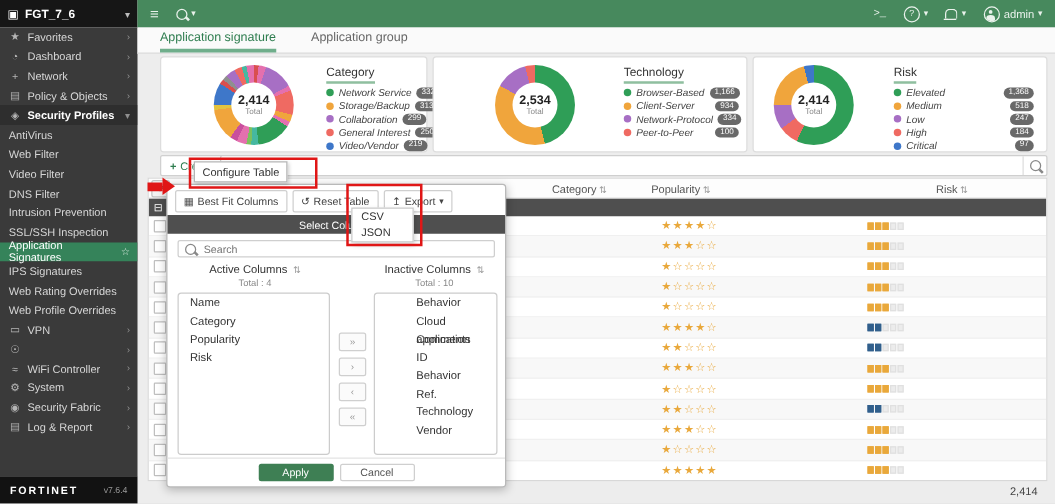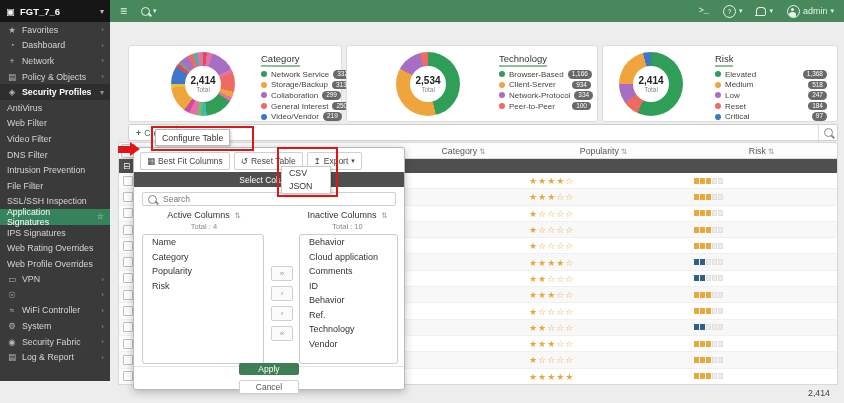--- a/index.html
+++ b/index.html
@@ -42,36 +42,36 @@
   
   .card{position:absolute;top:45px;height:77px;background:#fff;border:1px solid #ddd;border-radius:3px;box-sizing:border-box;}
   .donut{position:absolute;top:6px;width:64px;height:64px;border-radius:50%;}
   .hole{position:absolute;left:14px;top:14px;width:36px;height:36px;background:#fff;border-radius:50%;display:flex;flex-direction:column;align-items:center;justify-content:center;}
   .hole .tot{font-size:10px;font-weight:bold;color:#222;}
   .hole .sub{font-size:6.5px;color:#888;}
   .legend{position:absolute;top:7px;}
   .lg-title{font-size:9.5px;color:#333;border-bottom:2px solid #8fbf9f;display:inline-block;padding-bottom:1px;margin-bottom:2px;}
   .lg-row{display:flex;align-items:center;gap:4px;height:10.6px;}
   .dot{width:6px;height:6px;border-radius:50%;flex:none;}
-  .lg-lab{font-size:8px;color:#444;white-space:nowrap;}
+  .lg-lab{font-size:8px;color:#444;white-space:nowrap;font-style:italic;}
   .badge{margin-left:auto;background:#696969;color:#fff;font-size:6.5px;padding:0 4px;border-radius:6px;line-height:8.5px;}
   .more{font-size:8px;color:#666;border-bottom:1px dashed #aaa;display:inline-block;margin-left:10px;cursor:pointer;}
   
   .btn-create{position:absolute;left:128px;top:124px;height:17px;background:#fff;border:1px solid #d0d0d0;border-radius:2px;
               color:#2e7d4f;font-size:8.8px;display:flex;align-items:center;padding:0 7px;gap:3px;box-sizing:border-box;}
   .searchbar{position:absolute;left:176px;top:124px;right:6px;height:17px;background:#fff;border:1px solid #cfcfcf;border-radius:2px;display:flex;box-sizing:border-box;}
   .searchbar input{flex:1;border:none;outline:none;font-size:8.5px;padding:0 6px;background:transparent;color:#333;}
   .searchbar .icbox{width:18px;border-left:1px solid #dedede;display:flex;align-items:center;justify-content:center;}
   
   .table{position:absolute;left:118px;top:142px;width:720px;bottom:18px;background:#fff;border:1px solid #d8d8d8;box-sizing:border-box;overflow:hidden;z-index:1;}
   .thead{display:flex;height:15px;align-items:center;border-bottom:1px solid #ddd;background:#fdfdfd;color:#555;font-size:8.8px;}
   .col-check{width:17px;flex:none;display:flex;justify-content:center;}
   .col-name{width:270px;flex:none;text-align:center;}
   .col-cat{width:115px;flex:none;text-align:center;}
-  .col-pop{width:165px;flex:none;text-align:center;}
+  .col-pop{width:165px;flex:none;}
   .col-risk{flex:1;text-align:center;}
   .gearbtn{width:13px;height:12px;border:1px solid #c3c3c3;background:#f3f3f3;border-radius:2px;display:flex;align-items:center;justify-content:center;font-size:8px;color:#555;margin-left:1px;}
   .sort{font-size:7.5px;color:#999;margin-left:2px;}
   .grouprow{display:flex;height:14px;align-items:center;background:#4f4f4f;color:#fff;font-size:8.5px;gap:4px;padding-left:4px;}
   .trow{display:flex;height:15.3px;align-items:center;border-bottom:1px solid #f0f0f0;}
   .trow:nth-child(even){background:#f8f8f8;}
   .cb{width:8px;height:8px;border:1px solid #bfbfbf;border-radius:1px;background:#fff;}
   .appic{width:8px;height:8px;border-radius:1px;margin-left:4px;}
   .namebar{width:26px;height:6px;background:#bcd4ea;border-radius:1px;margin-left:3px;}
   .stars{color:#e9a83b;font-size:9px;letter-spacing:1px;padding-left:8px;white-space:nowrap;}
@@ -85,21 +85,21 @@
   .pbtn{height:16px;border:1px solid #cfcfcf;border-radius:2px;background:#fff;display:flex;align-items:center;gap:3px;padding:0 6px;font-size:8.5px;color:#444;}
   .selcols{position:absolute;left:0;top:24px;right:0;height:15px;background:#4f4f4f;color:#fff;font-size:8.5px;display:flex;align-items:center;justify-content:center;}
   .psearch{position:absolute;left:8px;right:8px;top:44px;height:14px;border:1px solid #cfcfcf;border-radius:2px;display:flex;align-items:center;gap:4px;padding:0 5px;box-sizing:border-box;}
   .psearch input{border:none;outline:none;flex:1;font-size:8.5px;background:transparent;color:#333;}
   .colhead{position:absolute;top:62px;font-size:9px;color:#333;text-align:center;}
   .coltotal{position:absolute;top:74px;font-size:7.5px;color:#888;text-align:center;}
   .listbox{position:absolute;top:86px;height:130px;border:1px solid #ccc;border-radius:3px;overflow:hidden;box-sizing:border-box;}
   .listbox div{height:14.5px;line-height:14.5px;padding-left:9px;font-size:9px;color:#333;}
   .xfer{position:absolute;left:133px;top:118px;width:30px;display:flex;flex-direction:column;gap:5px;align-items:center;}
   .xbtn{width:20px;height:13px;border:1px solid #cfcfcf;border-radius:2px;background:#fbfbfb;color:#999;font-size:8px;display:flex;align-items:center;justify-content:center;}
-  .pfoot{position:absolute;left:0;right:0;bottom:0;height:22px;border-top:1px solid #e4e4e4;display:flex;align-items:center;justify-content:center;gap:5px;flex-direction:column;}
+  .pfoot{position:absolute;left:0;right:0;bottom:0;height:22px;border-top:1px solid #e4e4e4;display:flex;align-items:center;justify-content:center;gap:5px;}
   .apply{width:60px;height:14px;background:#3e7f54;color:#fff;border:none;border-radius:2px;font-size:8.5px;}
   .cancel{width:60px;height:14px;background:#fff;color:#555;border:1px solid #cfcfcf;border-radius:2px;font-size:8.5px;}
   
   .tooltip{position:absolute;left:155px;top:129px;height:15px;background:#fff;border:1px solid #b5b5b5;box-shadow:1px 1px 3px rgba(0,0,0,.2);
            display:flex;align-items:center;padding:0 6px;font-size:8.8px;color:#333;z-index:6;}
   .exmenu{position:absolute;left:281px;top:166px;width:48px;background:#fff;border:1px solid #c9c9c9;box-shadow:1px 2px 4px rgba(0,0,0,.2);z-index:7;}
   .exmenu div{height:13px;line-height:13px;padding-left:7px;font-size:8.8px;color:#333;}
   .redbox{position:absolute;border:2px solid #e01616;z-index:10;pointer-events:none;}
   .arrow-body{position:absolute;left:118px;top:146px;width:12px;height:7px;background:#e01616;z-index:10;}
   .arrow-head{position:absolute;left:130px;top:142px;width:0;height:0;border-top:7.5px solid transparent;border-bottom:7.5px solid transparent;border-left:10px solid #e01616;z-index:10;}
@@ -172,23 +172,20 @@
       <div class="sb-item sub">
         <span>Video Filter</span>
       </div>
       <div class="sb-item sub">
         <span>DNS Filter</span>
       </div>
       <div class="sb-item sub">
         <span>Intrusion Prevention</span>
       </div>
       <div class="sb-item sub">
-        <span>File Filter</span>
-      </div>
-      <div class="sb-item sub">
         <span>SSL/SSH Inspection</span>
       </div>
       <div class="sb-item sub sel">
         <span>Application Signatures</span>
         <span class="right">☆</span>
       </div>
       <div class="sb-item sub">
         <span>IPS Signatures</span>
       </div>
       <div class="sb-item sub">
@@ -220,21 +217,29 @@
         <span class="ic">◉</span>
         <span>Security Fabric</span>
         <span class="right">›</span>
       </div>
       <div class="sb-item">
         <span class="ic">▤</span>
         <span>Log &amp; Report</span>
         <span class="right">›</span>
       </div>
     </div>
-
+  <div class="sb-foot">
+    <span class="logo">FORTINET</span>
+    <span class="ver">v7.6.4</span>
+  </div>
+
+  <div class="tabbar">
+      <div class="tab active">Application signature</div>
+      <div class="tab">Application group</div>
+    </div>
 
   <div class="card" style="left:128px;width:214px;">
     <div class="donut" style="left: 42px; background: conic-gradient(rgb(217, 79, 79) 0%, rgb(217, 79, 79) 2%, rgb(228, 112, 174) 2%, rgb(228, 112, 174) 5%, rgb(167, 111, 196) 5%, rgb(167, 111, 196) 17%, rgb(228, 112, 174) 17%, rgb(228, 112, 174) 19%, rgb(239, 106, 98) 19%, rgb(239, 106, 98) 29%, rgb(240, 165, 60) 29%, rgb(240, 165, 60) 32%, rgb(228, 112, 174) 32%, rgb(228, 112, 174) 34%, rgb(47, 158, 87) 34%, rgb(47, 158, 87) 48%, rgb(69, 184, 160) 48%, rgb(69, 184, 160) 51%, rgb(124, 192, 94) 51%, rgb(124, 192, 94) 53%, rgb(228, 112, 174) 53%, rgb(228, 112, 174) 57%, rgb(201, 79, 158) 57%, rgb(201, 79, 158) 60%, rgb(240, 165, 60) 60%, rgb(240, 165, 60) 73%, rgb(227, 195, 62) 73%, rgb(227, 195, 62) 75%, rgb(62, 119, 201) 75%, rgb(62, 119, 201) 84%, rgb(217, 79, 79) 84%, rgb(217, 79, 79) 86%, rgb(143, 143, 143) 86%, rgb(143, 143, 143) 88%, rgb(167, 111, 196) 88%, rgb(167, 111, 196) 92%, rgb(239, 106, 98) 92%, rgb(239, 106, 98) 95%, rgb(69, 184, 160) 95%, rgb(69, 184, 160) 97%, rgb(228, 112, 174) 97%, rgb(228, 112, 174) 100%);">
       <div class="hole">
           <span class="tot">2,414</span>
           <span class="sub">Total</span>
         </div>
     </div>
     <div class="legend" style="left:132px;width:74px;"><div class="lg-title">Category</div><div class="lg-row">
           <span class="dot" style="background: rgb(47, 158, 87);"></span>
@@ -297,21 +302,21 @@
         </div><div class="lg-row">
           <span class="dot" style="background: rgb(240, 165, 60);"></span>
           <span class="lg-lab">Medium</span>
           <span class="badge">518</span>
         </div><div class="lg-row">
           <span class="dot" style="background: rgb(167, 111, 196);"></span>
           <span class="lg-lab">Low</span>
           <span class="badge">247</span>
         </div><div class="lg-row">
           <span class="dot" style="background: rgb(239, 106, 98);"></span>
-          <span class="lg-lab">Reset</span>
+          <span class="lg-lab">High</span>
           <span class="badge">184</span>
         </div><div class="lg-row">
           <span class="dot" style="background: rgb(62, 119, 201);"></span>
           <span class="lg-lab">Critical</span>
           <span class="badge">97</span>
         </div></div>
   </div>
 
   <div class="btn-create">
     <span style="font-weight:bold;">+</span>
@@ -630,21 +635,21 @@
     <div class="colhead" style="left:8px;width:124px;"><span>Active Columns</span> <span class="sort">⇅</span></div>
     <div class="colhead" style="left:163px;width:101px;"><span>Inactive Columns</span> <span class="sort">⇅</span></div>
     <div class="coltotal" style="left:8px;width:124px;">Total : 4</div>
     <div class="coltotal" style="left:163px;width:101px;">Total : 10</div>
     <div class="listbox" id="activeList" style="left:8px;width:122px;">
         <div>Name</div>
         <div>Category</div>
         <div>Popularity</div>
         <div>Risk</div>
       </div>
-    <div class="listbox" id="inactiveList" style="left:165px;width:99px;">
+    <div class="listbox" id="inactiveList" style="left:165px;width:99px;padding-left:24px;">
         <div>Behavior</div>
         <div>Cloud application</div>
         <div>Comments</div>
         <div>ID</div>
         <div>Behavior</div>
         <div>Ref.</div>
         <div>Technology</div>
         <div>Vendor</div>
       </div>
     <div class="xfer" id="xferBtns">

